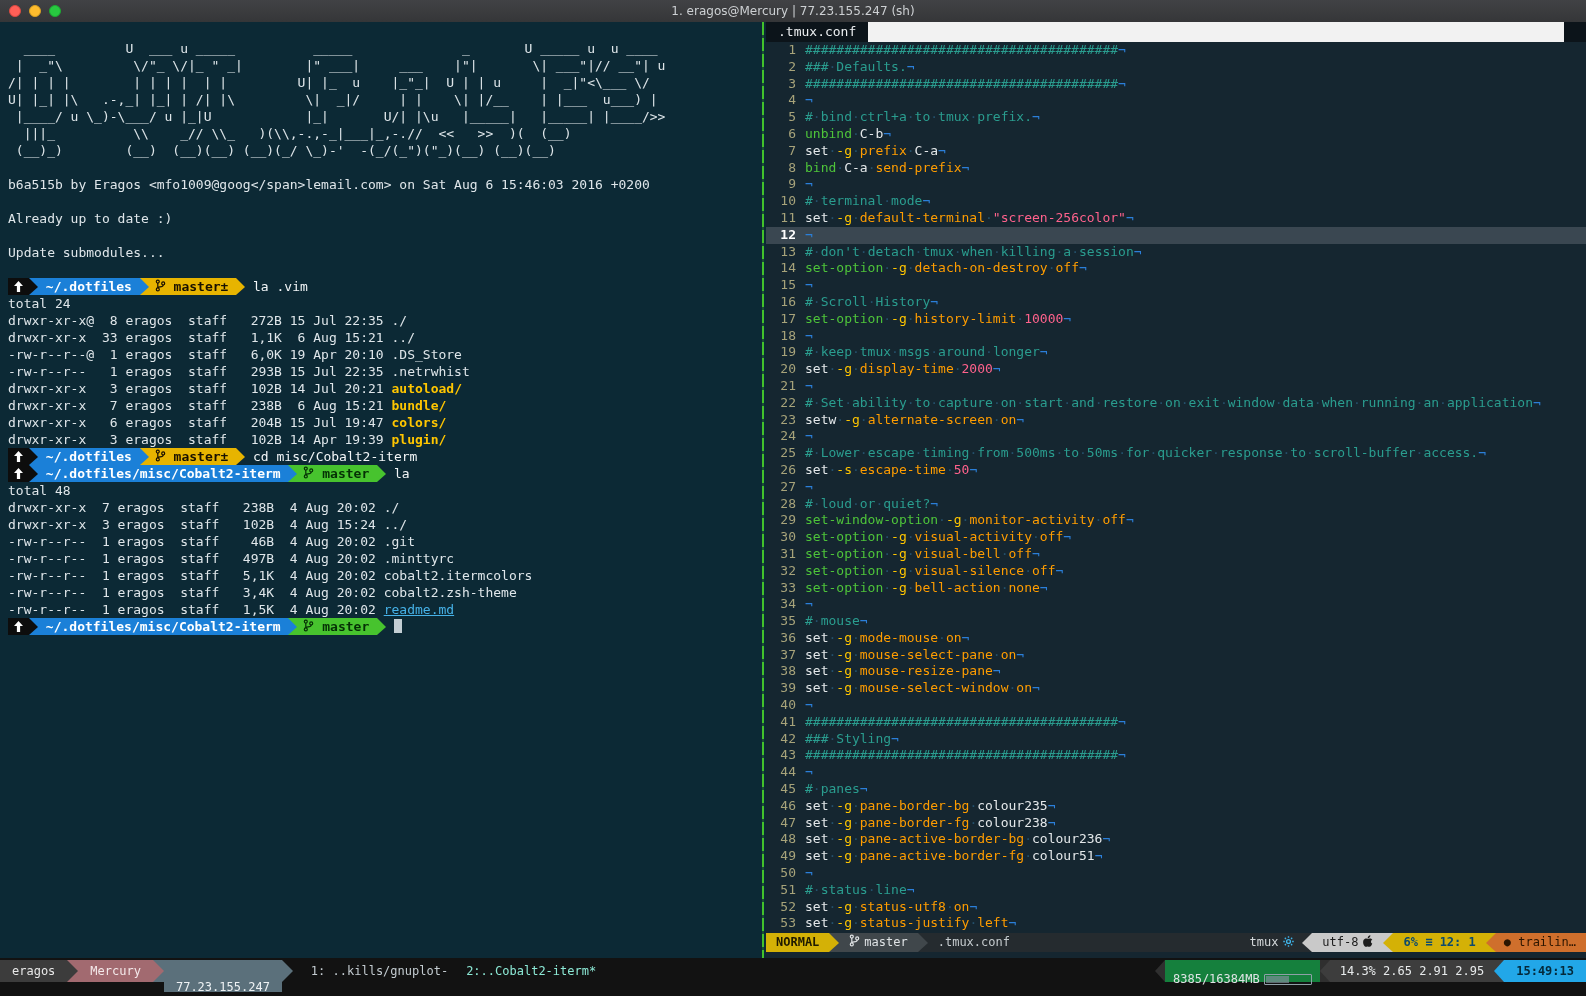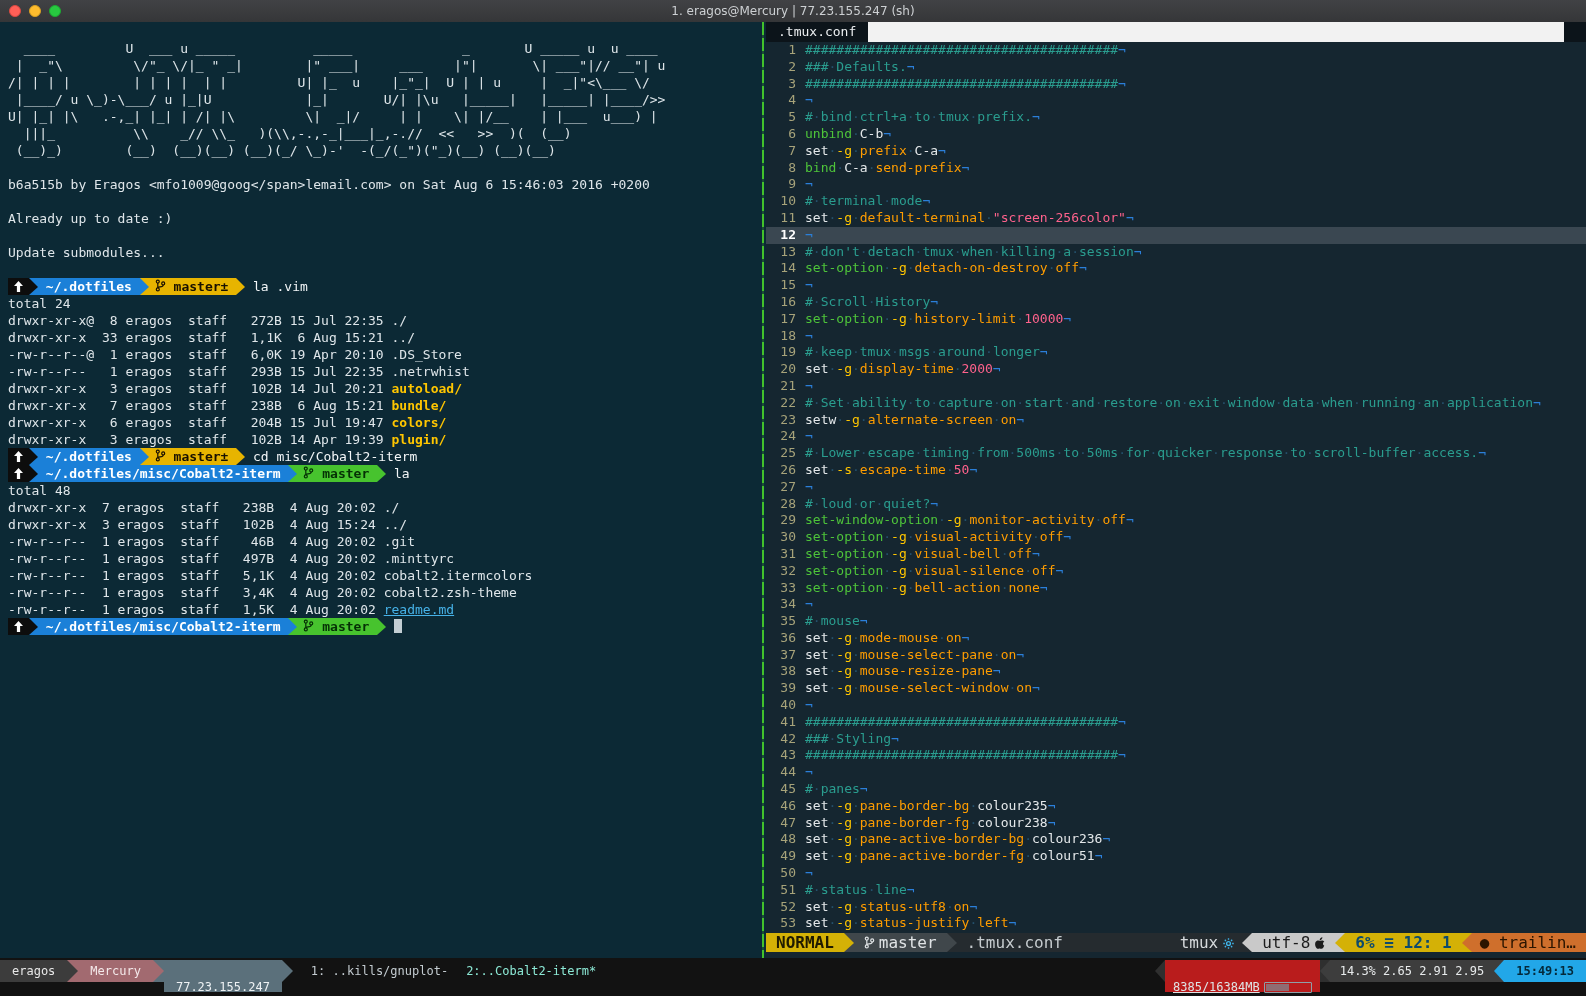--- a/index.html
+++ b/index.html
@@ -54,21 +54,21 @@
   .vline{display:flex;height:16.8px;line-height:16.8px;}
   .vline.cur{background:#3a4751;}
   .lnum{width:30px;flex:none;text-align:right;padding-right:9px;color:#a7a37a;}
   .vline.cur .lnum{color:#fff;font-weight:bold;}
   .lcontent{white-space:pre;}
   .lcontent span{white-space:pre;}
   .cm{color:#2a9d8f;} .kw{color:#4ec43a;} .fl{color:#ffc600;} .op{color:#ff9d00;}
   .num{color:#ff628c;} .str{color:#ff628c;} .bool{color:#ff9d00;} .pl{color:#e4e8ea;}
   .eol{color:#2b7fd9;} .mdot{color:#24506b;font-style:normal;}
   
-  .statusline{height:19px;flex:none;display:flex;align-items:stretch;font-size:16px;line-height:19px;background:#252b2f;}
+  .statusline{height:19px;flex:none;display:flex;align-items:stretch;font-size:12px;line-height:19px;background:#252b2f;}
   .sl-mode{background:#d4b106;color:#1f1a00;font-weight:bold;padding:0 10px;}
   .sl-t{width:0;height:0;border-top:10px solid transparent;border-bottom:9px solid transparent;border-left:10px solid transparent;}
   .sl-t1{border-left-color:#d4b106;background:#40474b;}
   .sl-t2{border-left-color:#40474b;background:#252b2f;}
   .sl-branch{background:#40474b;color:#dfe3e5;padding:0 10px;}
   .sl-branch .icon{margin-right:4px;}
   .sl-file{background:#252b2f;color:#c5cbce;padding:0 10px;}
   .sl-fill{flex:1;background:#252b2f;}
   .sl-app{background:#252b2f;color:#d5d9db;padding:0 8px;}
   .gear{color:#3fb3e8;margin-left:5px;}
@@ -89,21 +89,21 @@
   .tb-s1{background:#3c3c3c;color:#e8e8e8;padding:0 12px;}
   .p1{border-left-color:#3c3c3c;background:#a26a70;}
   .tb-s2{background:#a26a70;color:#f4e9ea;padding:0 12px;}
   .p2{border-left-color:#a26a70;background:#5b707b;}
   .tb-s3{background:#5b707b;color:#eef2f4;padding:16px 12px;}
   .p3{border-left-color:#5b707b;}
   .tb-win{color:#c3cbd0;margin-left:18px;}
   .tb-win.active{color:#8ce8d5;}
   .tb-fill{flex:1;}
   .l1{border-right-color:#2f2f2f;}
-  .tb-mem{background:#b91c1c;color:#dfe3e5;padding:16px 8px;text-decoration:underline;}
+  .tb-mem{background:#15803d;color:#dfe3e5;padding:8px 8px;}
   .meter{display:inline-block;width:46px;height:9px;border:1px solid #8fa0a8;border-radius:1px;
          vertical-align:middle;position:relative;margin-left:4px;}
   .meter-fill{position:absolute;left:1px;top:1px;bottom:1px;width:50%;background:#7d8f98;opacity:.7;}
   .l2{border-right-color:#3d3d3d;background:#2f2f2f;}
   .tb-load{background:#3d3d3d;color:#e8ebec;padding:0 10px;}
   .l3{border-right-color:#22a7e8;background:#3d3d3d;}
   .tb-time{background:#22a7e8;color:#04293a;font-weight:bold;padding:0 12px;}
 </style>
 </head>
 <body>
@@ -118,22 +118,22 @@
     </div>
     <div class="title">1. eragos@Mercury | 77.23.155.247 (sh)</div>
   </div>
 
   <div class="term">
     <div class="pane-left">
       <div>
           <div class="tline"><span class="art">  ____         U  ___ u _____          _____              _       U _____ u  u ____</span></div>
           <div class="tline"><span class="art"> |  _"\         \/"_ \/|_ " _|        |" ___|     ___    |"|       \| ___"|// __"| u</span></div>
           <div class="tline"><span class="art">/| | | |        | | | |  | |         U| |_  u    |_"_|  U | | u     |  _|"&lt;\___ \/</span></div>
+          <div class="tline"><span class="art">U| |_| |\   .-,_| |_| | /| |\         \|  _|/     | |    \| |/__    | |___  u___) |</span></div>
           <div class="tline"><span class="art"> |____/ u \_)-\___/ u |_|U            |_|       U/| |\u   |_____|   |_____| |____/&gt;&gt;</span></div>
-          <div class="tline"><span class="art">U| |_| |\   .-,_| |_| | /| |\         \|  _|/     | |    \| |/__    | |___  u___) |</span></div>
           <div class="tline"><span class="art">  |||_          \\    _// \\_   )(\\,-.,-_|___|_,-.//  &lt;&lt;   &gt;&gt;  )(  (__)</span></div>
           <div class="tline"><span class="art"> (__)_)        (__)  (__)(__) (__)(_/ \_)-'  -(_/(_")("_)(__) (__)(__)</span></div>
           <div class="tline"></div>
           <div class="tline"><span class="txt">b6a515b by Eragos &lt;mfo1009@goog&lt;/span&gt;lemail.com&gt; on Sat Aug 6 15:46:03 2016 +0200</span></div>
           <div class="tline"></div>
           <div class="tline"><span class="txt">Already up to date :)</span></div>
           <div class="tline"></div>
           <div class="tline"><span class="txt">Update submodules...</span></div>
           <div class="tline"></div>
           <div class="tline"><span class="icon seg seg-dk"><svg width="9" height="11" viewBox="0 0 10 12">

